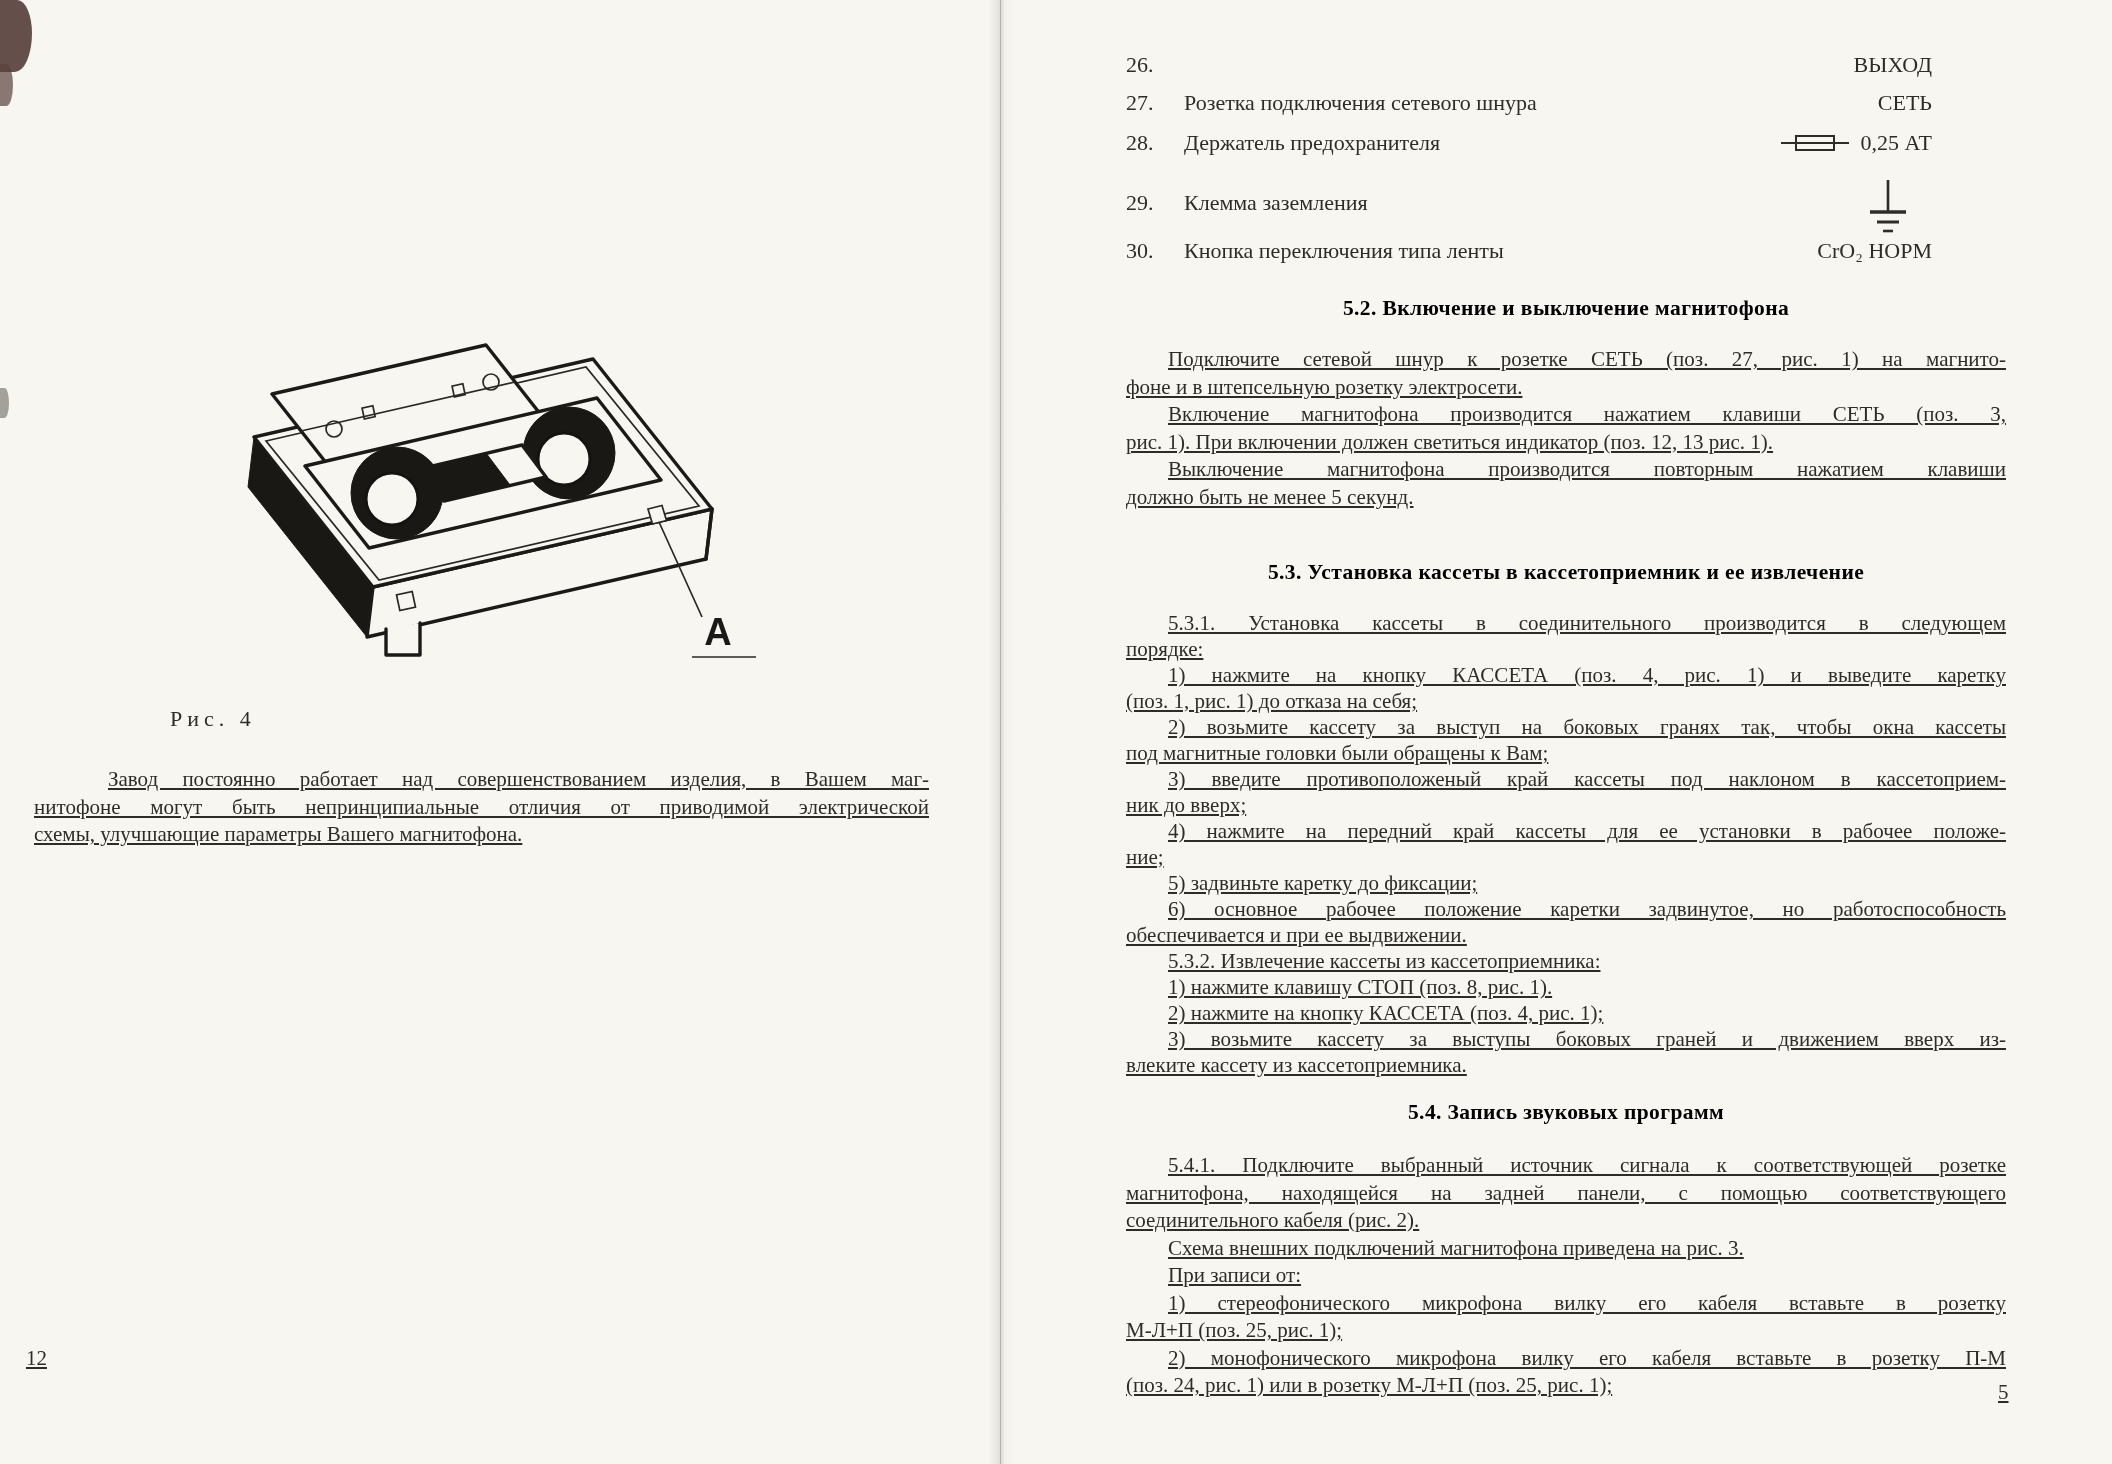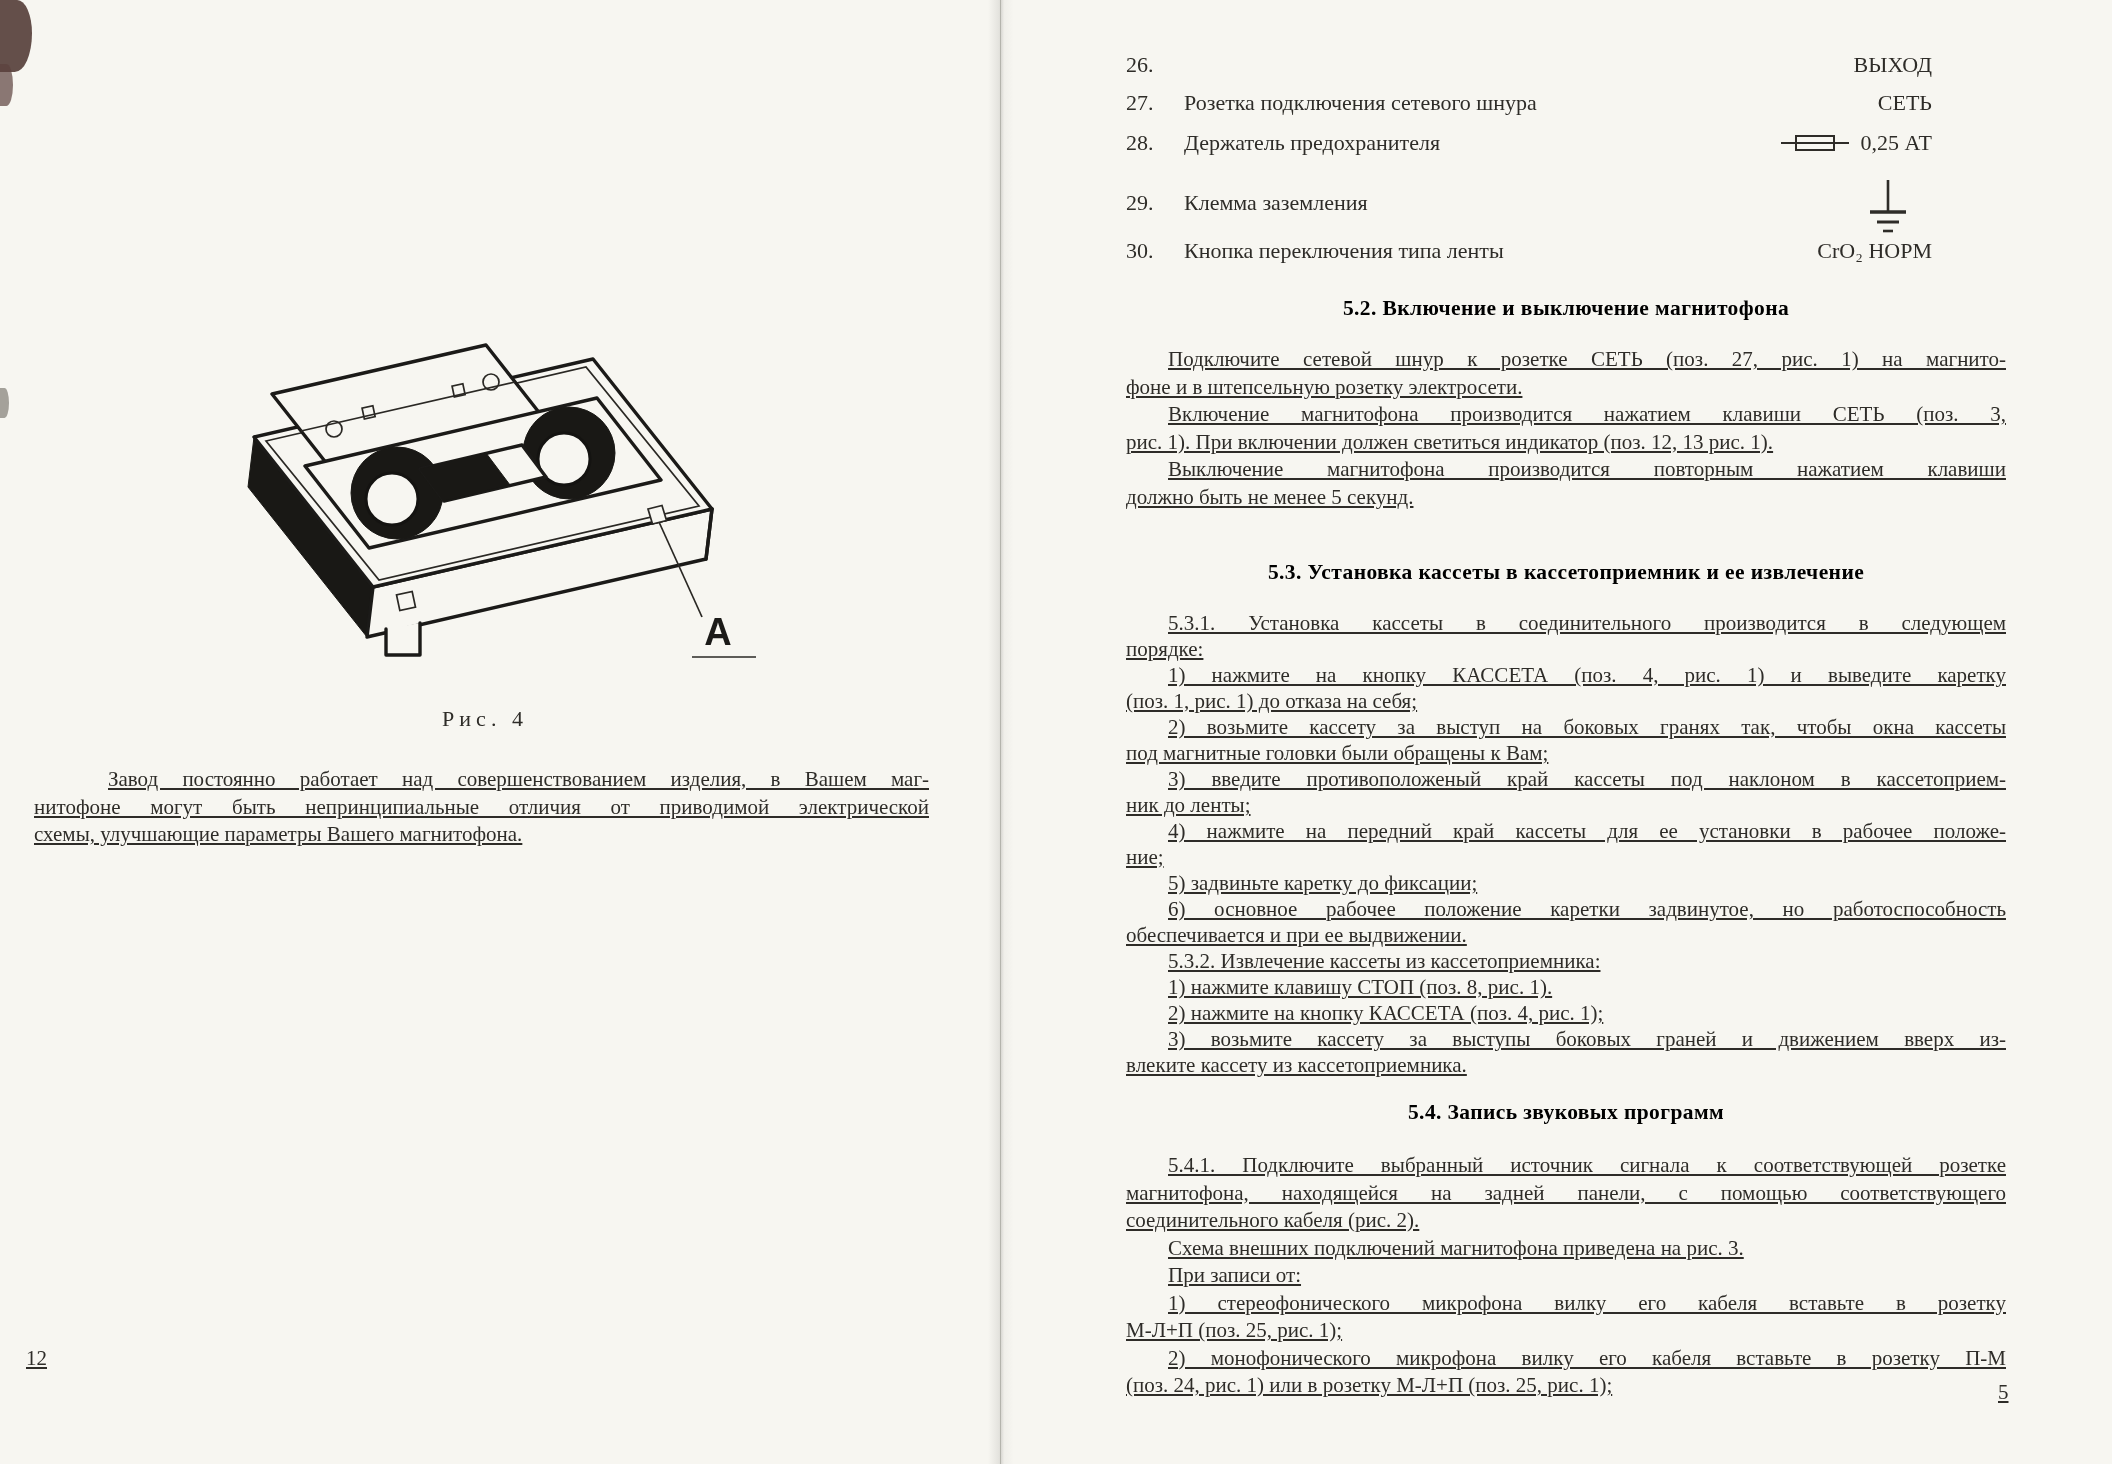--- a/index.html
+++ b/index.html
@@ -9,21 +9,21 @@
   .gutter{position:absolute;left:988px;top:0;width:26px;height:100%;
           background:linear-gradient(90deg,rgba(60,58,52,0) 0%,rgba(60,58,52,.10) 42%,rgba(60,58,52,.16) 50%,rgba(60,58,52,.04) 62%,rgba(60,58,52,0) 100%);}
   .gutter-line{position:absolute;left:1000px;top:0;width:1px;height:100%;background:rgba(80,78,70,.28);}
 
   
   .smudge-a{position:absolute;left:0;top:0;width:32px;height:72px;background:#4a312d;border-radius:0 60% 70% 0;opacity:.85;}
   .smudge-b{position:absolute;left:0;top:64px;width:13px;height:42px;background:#5b423d;border-radius:0 60% 60% 0;opacity:.7;}
   .smudge-c{position:absolute;left:0;top:388px;width:9px;height:30px;background:#8f8c84;border-radius:0 50% 50% 0;opacity:.8;}
 
   .fig{position:absolute;left:170px;top:245px;width:630px;height:480px;}
-  .fig-caption{position:absolute;left:170px;top:706px;width:630px;text-align:center;
+  .fig-caption{position:absolute;left:170px;top:706px;width:630px;
                font-size:22px;letter-spacing:5px;}
   .left-para{position:absolute;left:34px;top:766px;width:895px;}
   .pagenum{position:absolute;font-size:21px;text-decoration:underline;}
   .pn-left{left:26px;top:1346px;}
   .pn-right{left:1998px;top:1380px;}
 
   .rcol{position:absolute;left:1126px;top:0;width:880px;}
   .ref-row{position:absolute;left:0;width:100%;display:flex;align-items:center;font-size:22px;line-height:26px;}
   .ref-num{width:58px;flex:none;}
   .ref-label{flex:1;}
@@ -164,21 +164,21 @@
 
     <div class="sec-h" style="top:560px">5.3. Установка кассеты в кассетоприемник и ее извлечение</div>
     <div class="sec-body lh26" style="top:610px">
       <div class="ln ind j">5.3.1. Установка кассеты в соединительного производится в следующем</div>
       <div class="ln">порядке:</div>
       <div class="ln ind j">1) нажмите на кнопку КАССЕТА (поз. 4, рис. 1) и выведите каретку</div>
       <div class="ln">(поз. 1, рис. 1) до отказа на себя;</div>
       <div class="ln ind j">2) возьмите кассету за выступ на боковых гранях так, чтобы окна кассеты</div>
       <div class="ln">под магнитные головки были обращены к Вам;</div>
       <div class="ln ind j">3) введите противоположеный край кассеты под наклоном в кассетоприем-</div>
-      <div class="ln">ник до ленты;</div>
+      <div class="ln">ник до вверх;</div>
       <div class="ln ind j">4) нажмите на передний край кассеты для ее установки в рабочее положе-</div>
       <div class="ln">ние;</div>
       <div class="ln ind">5) задвиньте каретку до фиксации;</div>
       <div class="ln ind j">6) основное рабочее положение каретки задвинутое, но работоспособность</div>
       <div class="ln">обеспечивается и при ее выдвижении.</div>
       <div class="ln ind">5.3.2. Извлечение кассеты из кассетоприемника:</div>
       <div class="ln ind">1) нажмите клавишу СТОП (поз. 8, рис. 1).</div>
       <div class="ln ind">2) нажмите на кнопку КАССЕТА (поз. 4, рис. 1);</div>
       <div class="ln ind j">3) возьмите кассету за выступы боковых граней и движением вверх из-</div>
       <div class="ln">влеките кассету из кассетоприемника.</div>

